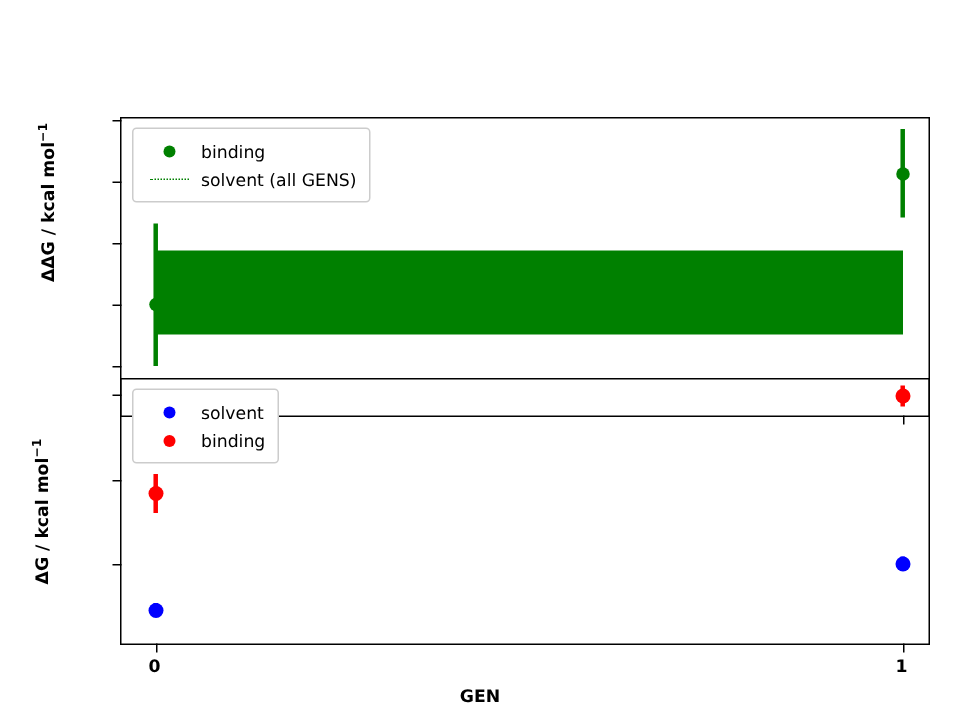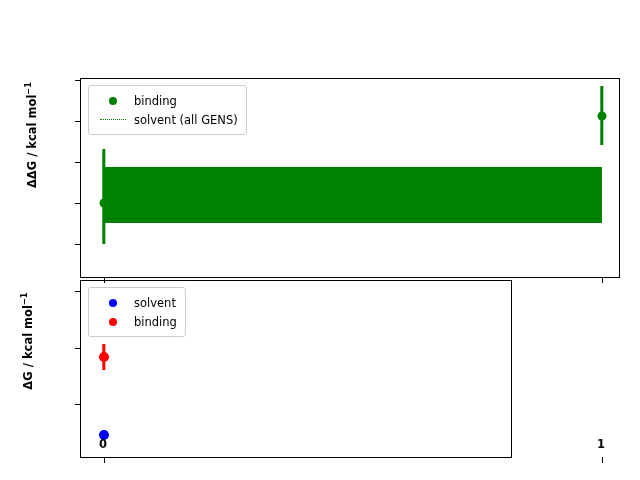--- a/index.html
+++ b/index.html
@@ -11,21 +11,21 @@
   #fig{position:absolute;left:0;top:0;width:640px;height:480px;}
 
   .title{
     position:absolute;left:0;top:8px;width:640px;text-align:center;
     font-size:13px;font-weight:bold;color:#000;letter-spacing:.2px;
   }
 
   
   .axes{position:absolute;box-sizing:border-box;border:1.6px solid #000;background:transparent;}
   #axes-top{left:80px;top:46px;width:540px;height:200px;margin-top:32px;}
-  #axes-bottom{left:80px;top:252px;width:432px;height:178px;margin-top:28px;}
+  #axes-bottom{left:80px;top:252px;width:540px;height:178px;}
 
   .plotarea{position:absolute;left:0;top:0;right:0;bottom:0;overflow:hidden;}
 
   
   .ytick{position:absolute;left:-6px;width:6px;height:0;border-top:1.6px solid #000;}
   .xtick{position:absolute;top:100%;width:0;height:6px;border-left:1.6px solid #000;}
   .xtick-label{
     position:absolute;transform:translateX(-50%);
     font-size:11.5px;font-weight:bold;color:#000;white-space:nowrap;
   }
@@ -143,14 +143,15 @@
       </div>
     </div>
   </div>
 
   <div class="ylabel" style="left:-52px;top:334px;width:160px;">
     <span>ΔG / kcal mol</span><sup>−1</sup>
   </div>
 
   <div class="xtick-label" style="left:103px;top:437px;">0</div>
   <div class="xtick-label" style="left:601px;top:437px;">1</div>
+  <div class="xlabel" style="top:457px;">GEN</div>
 
 </div>
 
 </body></html>

